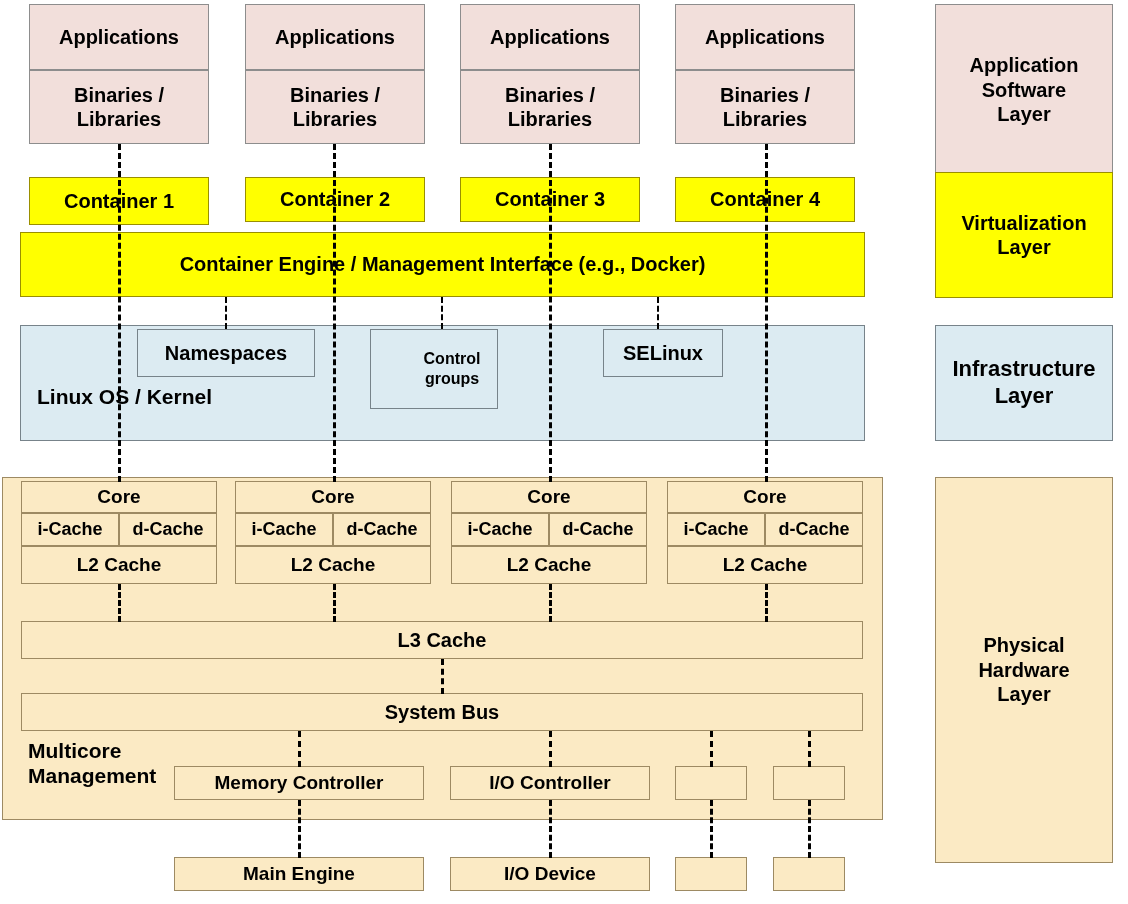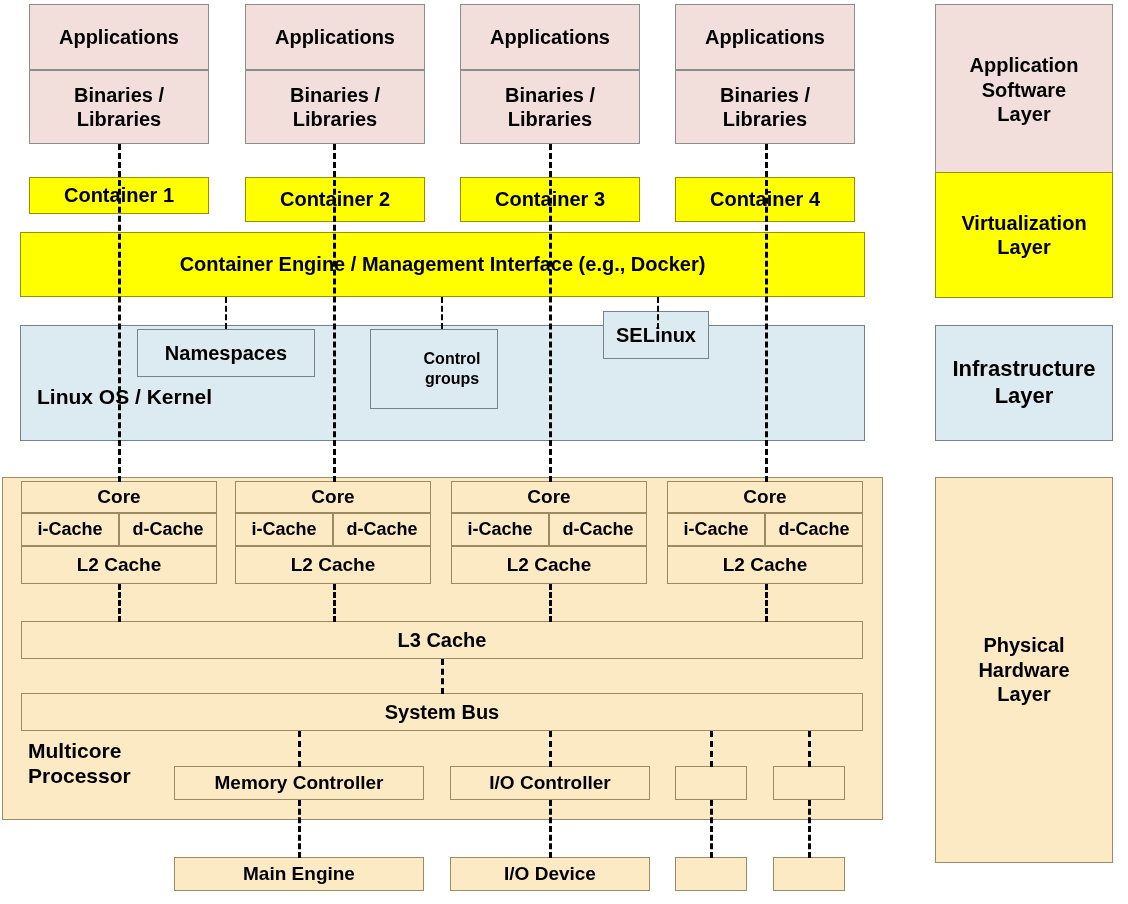--- a/index.html
+++ b/index.html
@@ -75,36 +75,36 @@
 Libraries</div>
 
   <div class="box pink" style="left:675px; top:4px; width:180px; height:66px; font-size:20px;">Applications</div>
   <div class="box pink" style="left:675px; top:70px; width:180px; height:74px; font-size:20px;">Binaries /
 Libraries</div>
 
   <div class="box pink" style="left:935px; top:4px; width:178px; height:172px; font-size:20px;">Application
 Software
 Layer</div>
 
-  <div class="box yellow" style="left:29px; top:177px; width:180px; height:37px; font-size:20px;">Container 1</div>
+  <div class="box yellow" style="left:29px; top:177px; width:180px; height:48px; font-size:20px;">Container 1</div>
   <div class="box yellow" style="left:245px; top:177px; width:180px; height:45px; font-size:20px;">Container 2</div>
   <div class="box yellow" style="left:460px; top:177px; width:180px; height:45px; font-size:20px;">Container 3</div>
   <div class="box yellow" style="left:675px; top:177px; width:180px; height:45px; font-size:20px;">Container 4</div>
 
   <div class="box yellow" style="left:20px; top:232px; width:845px; height:65px; font-size:20px;">Container Engine / Management Interface (e.g., Docker)</div>
 
   <div class="box yellow" style="left:935px; top:172px; width:178px; height:126px; font-size:20px;">Virtualization
 Layer</div>
 
   <div class="box blue label-left" style="left:20px; top:325px; width:845px; height:116px; font-size:21px; align-items:flex-end; padding-bottom:30px;">Linux OS / Kernel</div>
 
   <div class="box blue" style="left:137px; top:329px; width:178px; height:48px; font-size:20px;">Namespaces</div>
   <div class="box blue" style="left:370px; top:329px; width:128px; height:80px; font-size:16px;padding-left:36px;">Control
 groups</div>
-  <div class="box blue" style="left:603px; top:311px; width:106px; height:48px; font-size:20px;">SELinux</div>
+  <div class="box blue" style="left:603px; top:329px; width:120px; height:48px; font-size:20px;">SELinux</div>
 
   <div class="box blue" style="left:935px; top:325px; width:178px; height:116px; font-size:22px;">Infrastructure
 Layer</div>
 
   <div class="box beige" style="left:2px; top:477px; width:881px; height:343px;"></div>
 
   <div class="box beige" style="left:21px; top:481px; width:196px; height:32px; font-size:19px;">Core</div>
   <div class="box beige" style="left:21px; top:513px; width:98px; height:33px; font-size:18px;">i-Cache</div>
   <div class="box beige" style="left:119px; top:513px; width:98px; height:33px; font-size:18px;">d-Cache</div>
   <div class="box beige" style="left:21px; top:546px; width:196px; height:38px; font-size:19px;">L2 Cache</div>
@@ -121,21 +121,21 @@
 
   <div class="box beige" style="left:667px; top:481px; width:196px; height:32px; font-size:19px;">Core</div>
   <div class="box beige" style="left:667px; top:513px; width:98px; height:33px; font-size:18px;">i-Cache</div>
   <div class="box beige" style="left:765px; top:513px; width:98px; height:33px; font-size:18px;">d-Cache</div>
   <div class="box beige" style="left:667px; top:546px; width:196px; height:38px; font-size:19px;">L2 Cache</div>
 
   <div class="box beige" style="left:21px; top:621px; width:842px; height:38px; font-size:20px;">L3 Cache</div>
   <div class="box beige" style="left:21px; top:693px; width:842px; height:38px; font-size:20px;">System Bus</div>
 
   <div class="plain" style="left:28px; top:738px; width:150px; font-size:21px;">Multicore
-Processor</div>
+Management</div>
 
   <div class="box beige" style="left:174px; top:766px; width:250px; height:34px; font-size:19px;">Memory Controller</div>
   <div class="box beige" style="left:450px; top:766px; width:200px; height:34px; font-size:19px;">I/O Controller</div>
   <div class="box beige" style="left:675px; top:766px; width:72px; height:34px; font-size:19px;"></div>
   <div class="box beige" style="left:773px; top:766px; width:72px; height:34px; font-size:19px;"></div>
 
   <div class="box beige" style="left:174px; top:857px; width:250px; height:34px; font-size:19px;">Main Engine</div>
   <div class="box beige" style="left:450px; top:857px; width:200px; height:34px; font-size:19px;">I/O Device</div>
   <div class="box beige" style="left:675px; top:857px; width:72px; height:34px; font-size:19px;"></div>
   <div class="box beige" style="left:773px; top:857px; width:72px; height:34px; font-size:19px;"></div>

